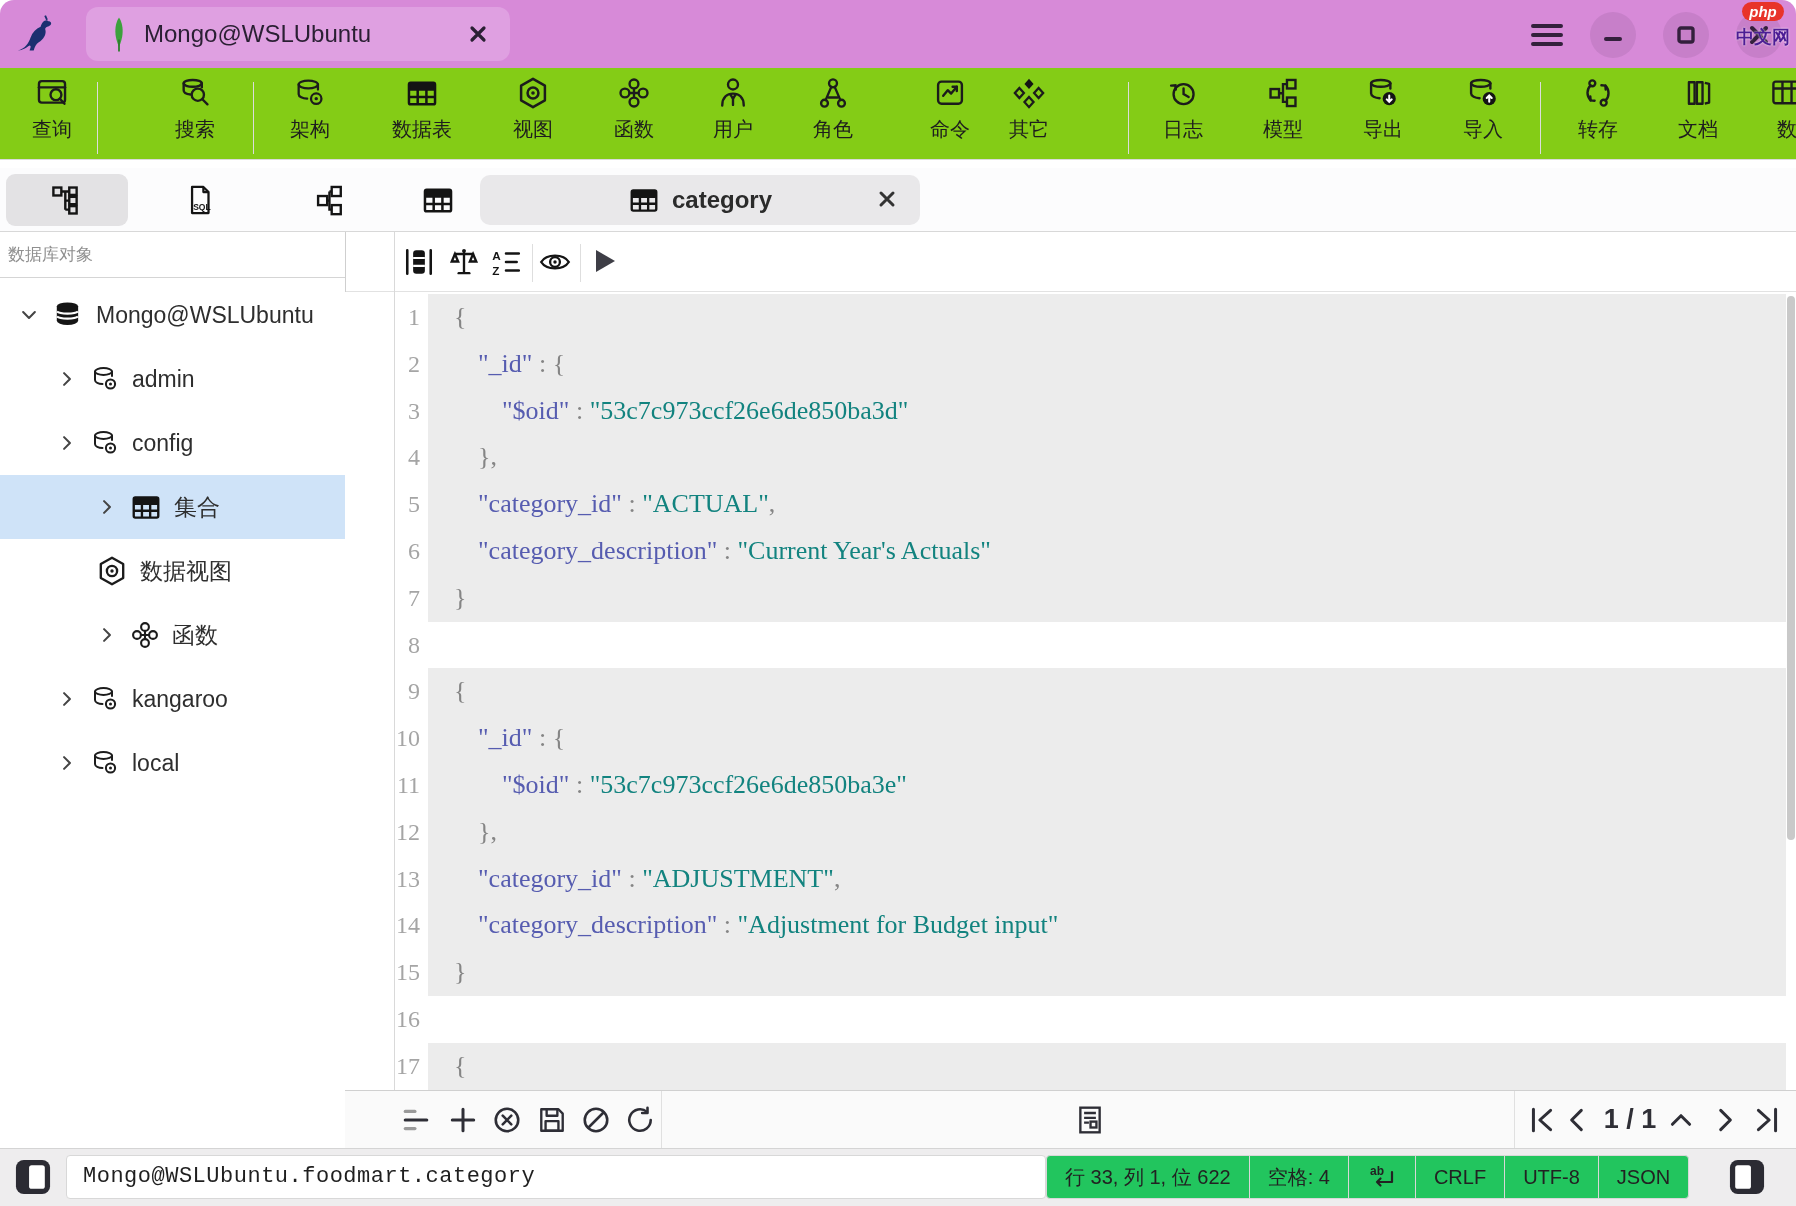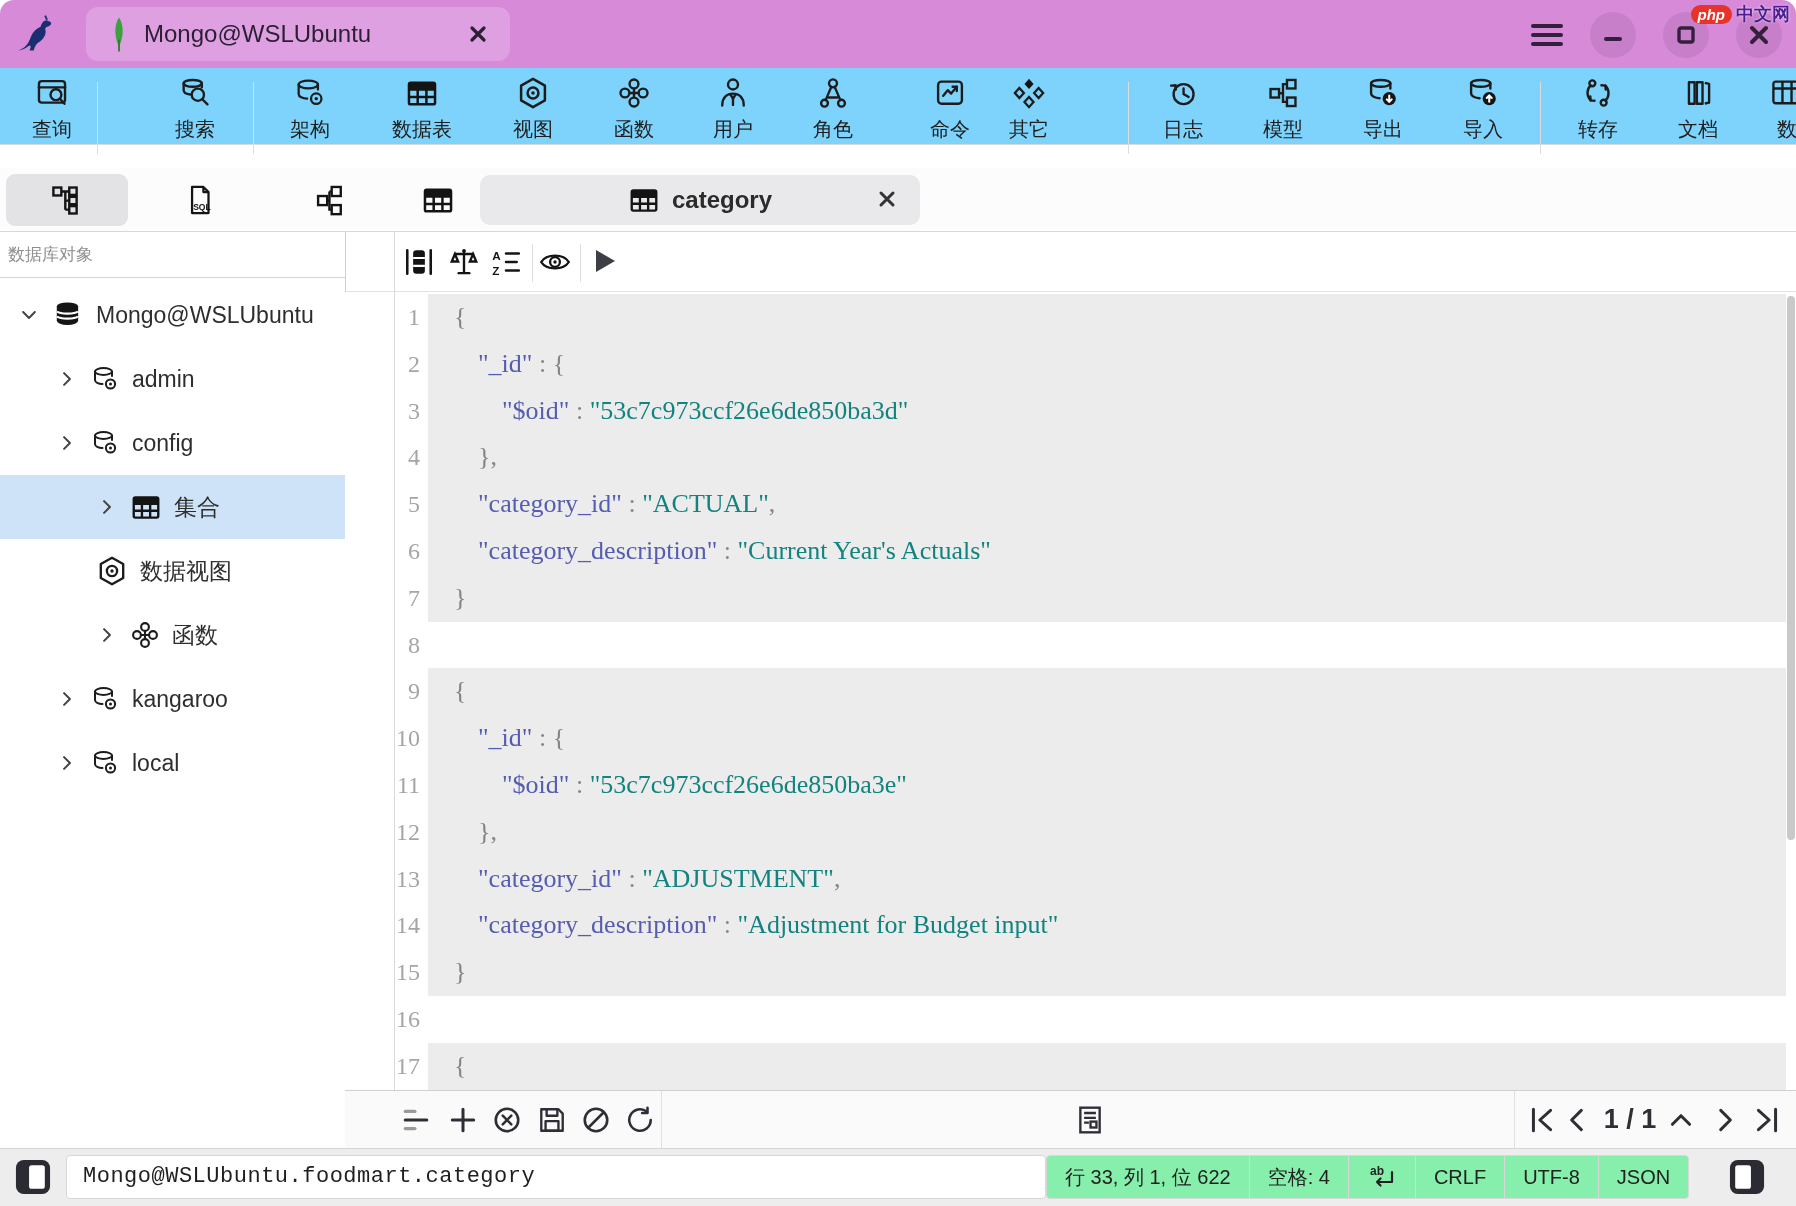--- a/index.html
+++ b/index.html
@@ -13,28 +13,28 @@
   .titlebar { position:absolute; left:0; top:0; width:1796px; height:68px;
               background:#d78ad8; border-radius:14px 14px 0 0; }
   .app-logo { position:absolute; left:14px; top:12px; }
   .conn-tab { position:absolute; left:86px; top:7px; width:424px; height:54px;
               background:#dfa0e1; border-radius:12px; display:flex; align-items:center;
               padding:0 22px; gap:14px; }
   .conn-tab .ttl { font-size:24px; font-weight:500; color:#2a1f33; flex:1; }
   .winbtn { position:absolute; top:12px; width:46px; height:46px; border-radius:50%;
             display:flex; align-items:center; justify-content:center; }
   .winbtn.circ { background:#c77fc9; }
-  .watermark { position:absolute; right:6px; top:2px; display:flex; align-items:center; gap:4px; }
+  .watermark { position:absolute; right:6px; top:2px; display:flex; align-items:center; gap:4px;flex-direction:column; }
   .wm-badge { background:#e8332a; color:#fff; font-style:italic; font-weight:700;
               font-size:15px; padding:1px 7px; border-radius:10px; }
   .wm-text { font-size:18px; font-weight:700; color:#4c1d95; text-shadow:0 0 2px #fff; }
 
   
-  .toolbar { position:absolute; left:0; top:68px; width:1796px; height:77px;
-             background:#7dd3fc; border-bottom:1px solid #dadada;text-align:center; }
+  .toolbar { position:absolute; left:0; top:68px; width:1796px; height:92px;
+             background:#84cc16; border-bottom:1px solid #dadada;text-align:center; }
   .tbtn { position:absolute; top:8px; height:84px; display:flex; flex-direction:column;
           align-items:center; justify-content:flex-start; gap:6px; }
   .tbtn .tlabel { font-size:20px; color:#1e1e1e; white-space:nowrap; }
   .tsep { position:absolute; top:14px; width:1px; height:72px; background:#dcdcdc; }
   .chevbtn { position:absolute; }
 
   
   .tabrow { position:absolute; left:0; top:168px; width:1796px; height:64px;
             background:#fcfcfd; border-bottom:1px solid #d8d8d8; }
   .trbtn { position:absolute; top:6px; height:52px; border-radius:9px;
@@ -85,21 +85,21 @@
 
   
   .statusbar { position:absolute; left:0; top:1148px; width:1796px; height:58px;
                background:#eeedee; border-top:1px solid #d4d4d4; }
   .sb-path { position:absolute; left:66px; top:1155px; width:980px; height:44px;
              background:#fff; border:1px solid #d8d8d8; border-radius:4px;
              font-family:"Liberation Mono","DejaVu Sans Mono",monospace;
              font-size:22px; color:#1f1f1f; line-height:42px; padding-left:16px;
              letter-spacing:0.5px; }
   .sb-group { position:absolute; left:1046px; top:1155px; height:44px; display:flex;
-              border:1px solid #d8d8d8; border-radius:4px; background:#86efac; }
+              border:1px solid #d8d8d8; border-radius:4px; background:#22c55e; }
   .sb-cell { display:flex; align-items:center; justify-content:center;
              padding:0 18px; border-left:1px solid #d8d8d8; font-size:20px; color:#222;
              white-space:nowrap; }
   .sb-cell:first-child { border-left:none; }
   .sb-toggle { position:absolute; top:1156px; }
 </style>
 </head>
 <body>
 
 <svg width="0" height="0" style="position:absolute">

